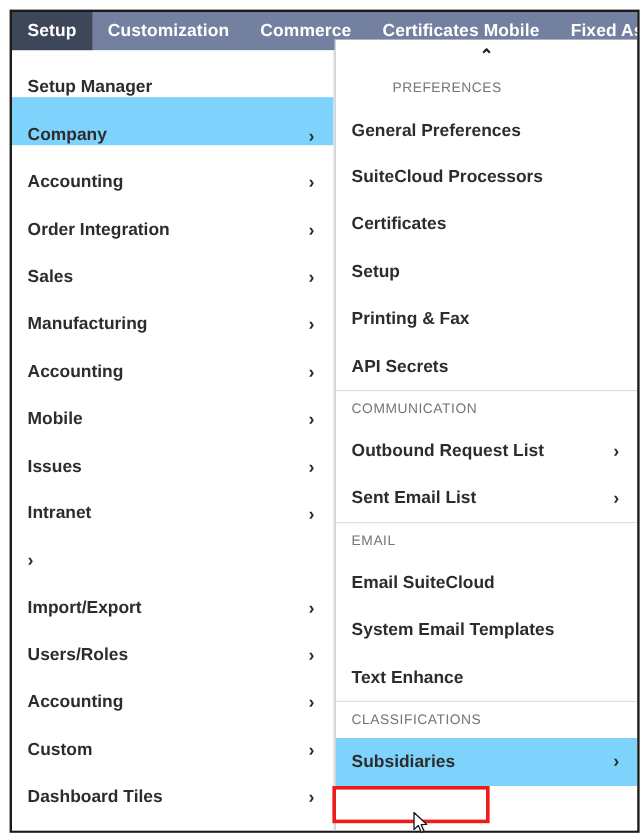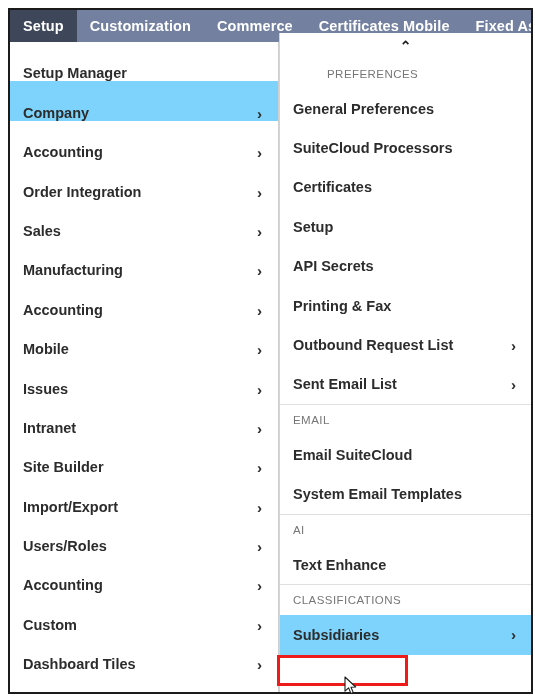--- a/index.html
+++ b/index.html
@@ -231,21 +231,20 @@
         </div>
         <div class="side-row">
           <span class="side-label">Issues</span>
           <span class="chev">›</span>
         </div>
         <div class="side-row">
           <span class="side-label">Intranet</span>
           <span class="chev">›</span>
         </div>
         <div class="side-row">
-          <span class="side-label">Site Builder</span>
           <span class="chev">›</span>
         </div>
         <div class="side-row">
           <span class="side-label">Import/Export</span>
           <span class="chev">›</span>
         </div>
         <div class="side-row">
           <span class="side-label">Users/Roles</span>
           <span class="chev">›</span>
         </div>
@@ -277,41 +276,41 @@
           <div class="fly-row">
             <span class="fly-label">SuiteCloud Processors</span>
           </div>
           <div class="fly-row">
             <span class="fly-label">Certificates</span>
           </div>
           <div class="fly-row">
             <span class="fly-label">Setup</span>
           </div>
           <div class="fly-row">
+            <span class="fly-label">Printing &amp; Fax</span>
+          </div>
+          <div class="fly-row">
             <span class="fly-label">API Secrets</span>
           </div>
-          <div class="fly-row">
-            <span class="fly-label">Printing &amp; Fax</span>
-          </div>
+          <div class="fly-section">COMMUNICATION</div>
           <div class="fly-row">
             <span class="fly-label">Outbound Request List</span>
             <span class="chev">›</span>
           </div>
           <div class="fly-row">
             <span class="fly-label">Sent Email List</span>
             <span class="chev">›</span>
           </div>
           <div class="fly-section">EMAIL</div>
           <div class="fly-row">
             <span class="fly-label">Email SuiteCloud</span>
           </div>
           <div class="fly-row">
             <span class="fly-label">System Email Templates</span>
           </div>
-          <div class="fly-section">AI</div>
           <div class="fly-row">
             <span class="fly-label">Text Enhance</span>
           </div>
           <div class="fly-section">CLASSIFICATIONS</div>
           <div class="fly-row sel">
             <span class="fly-label">Subsidiaries</span>
             <span class="chev">›</span>
           </div>
         </div>
     </div>

